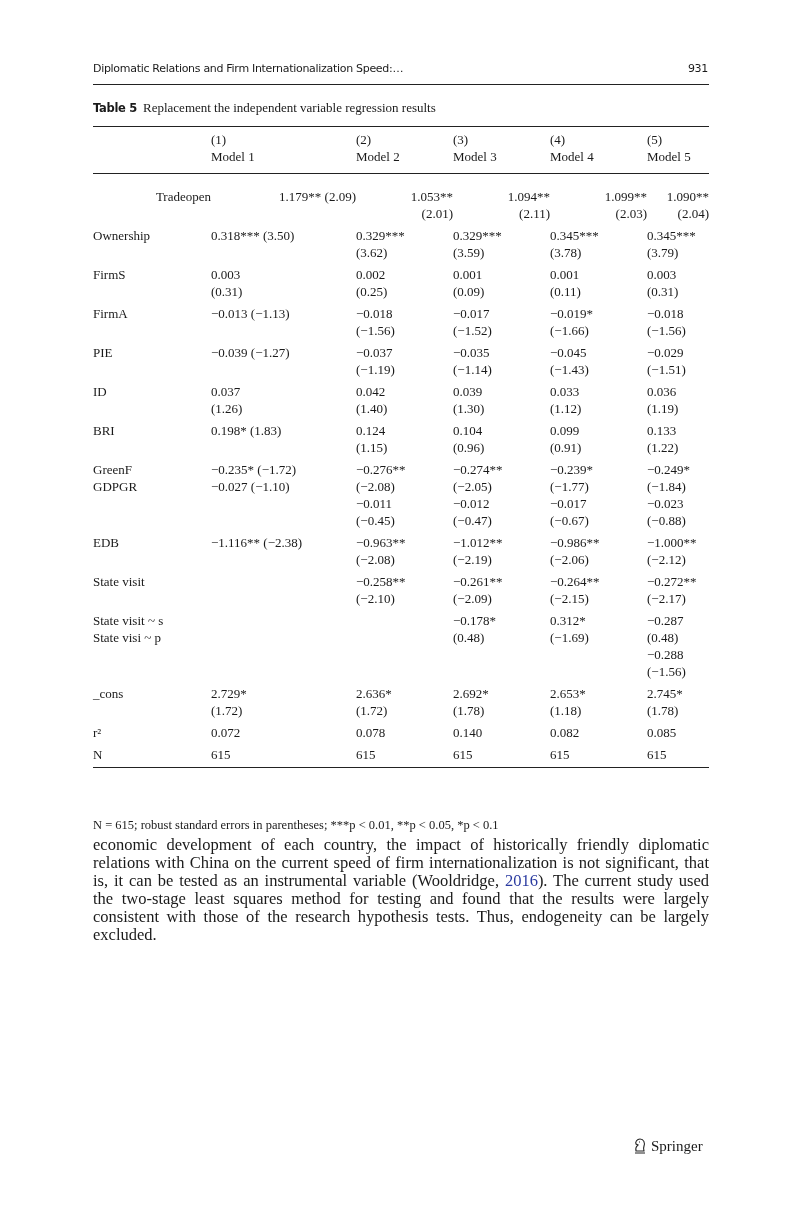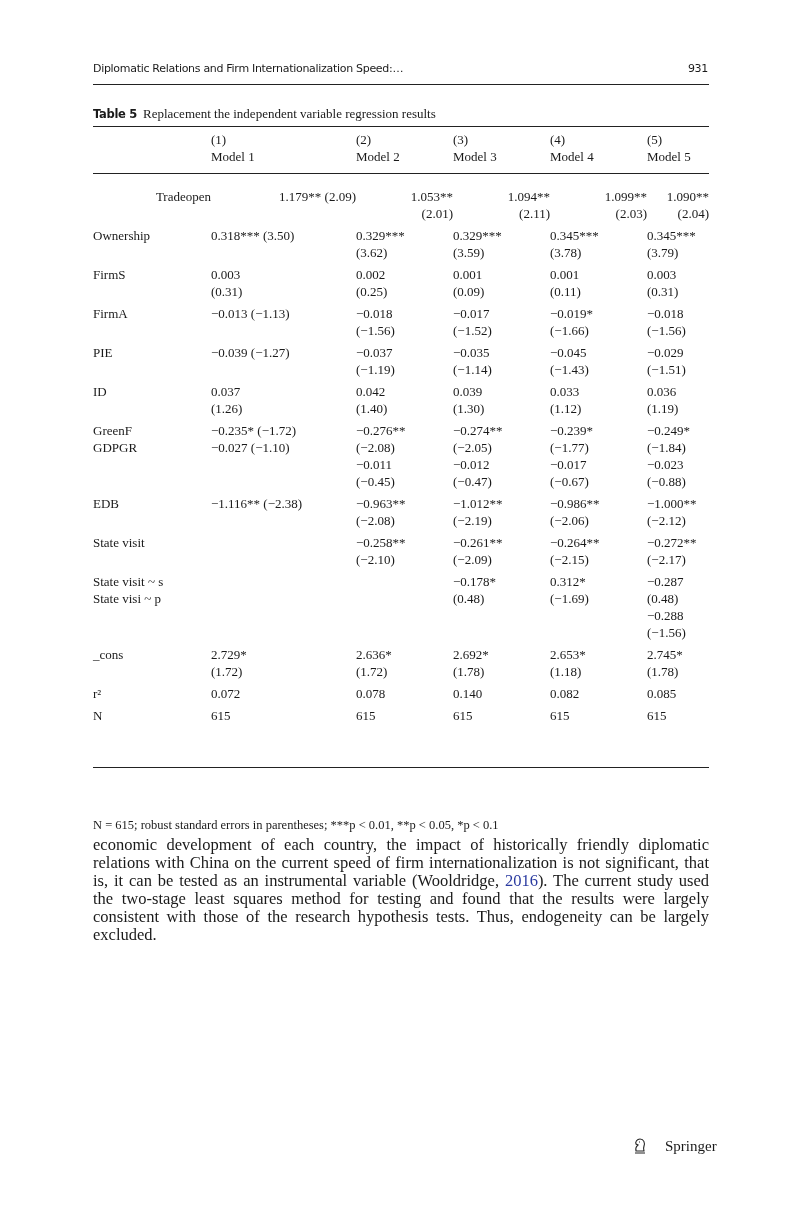--- a/index.html
+++ b/index.html
@@ -4,21 +4,21 @@
   <style>
     html, body { margin: 0; padding: 0; background: #ffffff; }
     body { width: 799px; height: 1213px; position: relative; overflow: hidden; color: #1a1a1a; }
     .running-head {
       position: absolute; left: 93px; top: 62px; width: 615px;
       font-family: "DejaVu Sans", sans-serif; font-size: 11px; letter-spacing: -0.3px;
       display: flex; justify-content: space-between;
     }
     .head-rule { position: absolute; left: 93px; top: 84px; width: 616px; border-top: 1.3px solid #222; }
     .caption {
-      position: absolute; left: 93px; top: 106px; font-size: 13px;
+      position: absolute; left: 93px; top: 100px; font-size: 13px;
       font-family: "Liberation Serif", serif;
     }
     .caption .lbl { font-family: "DejaVu Sans", sans-serif; font-weight: bold; font-size: 11.5px; letter-spacing: -0.3px; margin-right: 6px; }
     .rule { position: absolute; left: 93px; width: 616px; border-top: 1px solid #222; }
     table.reg {
       position: absolute; left: 93px; top: 131px; width: 616px;
       border-collapse: collapse; font-family: "Liberation Serif", serif; font-size: 13px; line-height: 17px;
     }
     table.reg td { padding: 0; vertical-align: top; }
     col.c0 { width: 118px; } col.c1 { width: 145px; } col.c2 { width: 97px; }
@@ -29,21 +29,21 @@
     .note {
       position: absolute; left: 93px; top: 776px; font-family: "Liberation Serif", serif; font-size: 12.5px; margin-top: 42px;
     }
     .body-text {
       position: absolute; left: 93px; top: 836px; width: 616px;
       font-family: "Liberation Serif", serif; font-size: 16.5px; line-height: 18px;
       text-align: justify;
     }
     .cite { color: #2a3aa0; }
     .footer-logo {
-      position: absolute; left: 631px; top: 1137px; display: flex; align-items: center; gap: 17px;
+      position: absolute; left: 631px; top: 1137px; display: flex; align-items: center; gap: 3px;
       font-family: "Liberation Serif", serif; font-size: 15px;
     }
     .footer-logo svg { width: 17px; height: 18px; }
   </style>
 </head>
 <body>
 
 <div class="running-head">
   <span>Diplomatic Relations and Firm Internationalization Speed:…</span>
   <span>931</span>
@@ -232,20 +232,44 @@
           <div>0.033</div>
           <div>(1.12)</div>
         </td>
         <td>
           <div>0.036</div>
           <div>(1.19)</div>
         </td>
       </tr>
       <tr class="row">
         <td>
+          <div>BRI</div>
+        </td>
+        <td>
+          <div>0.198* (1.83)</div>
+        </td>
+        <td>
+          <div>0.124</div>
+          <div>(1.15)</div>
+        </td>
+        <td>
+          <div>0.104</div>
+          <div>(0.96)</div>
+        </td>
+        <td>
+          <div>0.099</div>
+          <div>(0.91)</div>
+        </td>
+        <td>
+          <div>0.133</div>
+          <div>(1.22)</div>
+        </td>
+      </tr>
+      <tr class="row">
+        <td>
           <div>GreenF</div>
           <div>GDPGR</div>
         </td>
         <td>
           <div>−0.235* (−1.72)</div>
           <div>−0.027 (−1.10)</div>
         </td>
         <td>
           <div>−0.276**</div>
           <div>(−2.08)</div>

